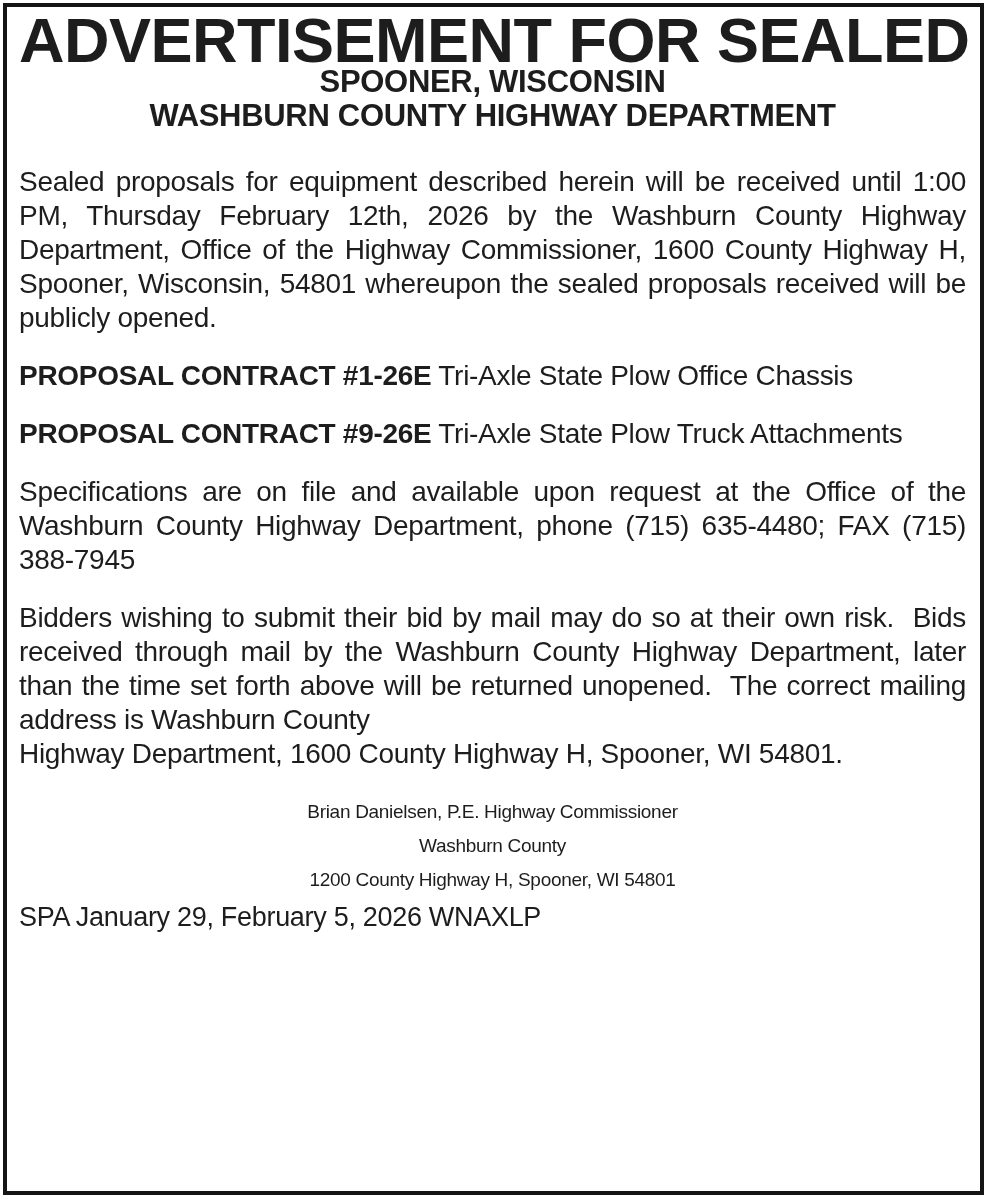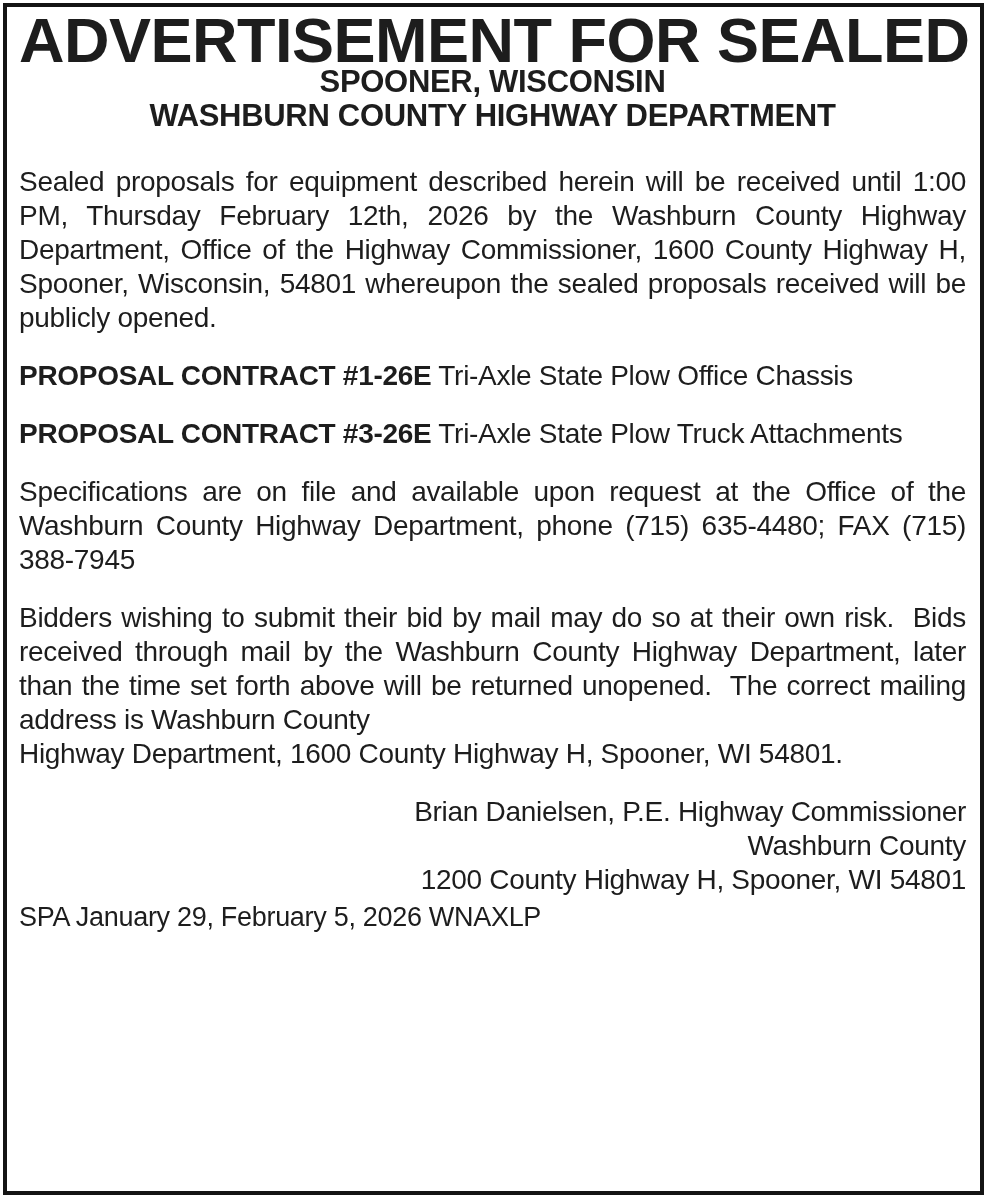--- a/index.html
+++ b/index.html
@@ -57,24 +57,24 @@
   }
   .para--prewrap {
     white-space: pre-wrap;
   }
   .para .bold-label {
     font-weight: 700;
     margin-top: 24px;
   }
   .signature-block {
     margin: 24px 0 0 0;
-    font-size: 28px;
+    font-size: 19px;
     line-height: 34px;
     letter-spacing: -0.3px;
-    text-align: right;
+    text-align: center;
   }
   .signature-line {
     margin: 0;
   }
   .publication-line {
     margin: 4px 0 0 0;
     font-size: 27px;
     line-height: 32px;
     letter-spacing: -0.3px;
     text-align: left;
@@ -89,21 +89,21 @@
     <h1 class="ad-title">ADVERTISEMENT FOR SEALED BIDS</h1>
 
     <h2 class="ad-subtitle">SPOONER, WISCONSIN</h2>
 
     <h2 class="ad-subtitle">WASHBURN COUNTY HIGHWAY DEPARTMENT</h2>
 
     <p class="para para--first">Sealed proposals for equipment described herein will be received until 1:00 PM, Thursday February 12th, 2026 by the Washburn County Highway Department, Office of the Highway Commissioner, 1600 County Highway H, Spooner, Wisconsin, 54801 whereupon the sealed proposals received will be publicly opened.</p>
 
     <p class="para"><span class="bold-label">PROPOSAL CONTRACT #1-26E</span><span> Tri-Axle State Plow Office Chassis</span></p>
 
-    <p class="para"><span class="bold-label">PROPOSAL CONTRACT #3-26E</span><span> Tri-Axle State Plow Truck Attachments</span></p>
+    <p class="para"><span class="bold-label">PROPOSAL CONTRACT #9-26E</span><span> Tri-Axle State Plow Truck Attachments</span></p>
 
     <p class="para">Specifications are on file and available upon request at the Office of the Washburn County Highway Department, phone (715) 635-4480; FAX (715) 388-7945</p>
 
     <p class="para para--prewrap">Bidders wishing to submit their bid by mail may do so at their own risk.  Bids received through mail by the Washburn County Highway Department, later than the time set forth above will be returned unopened.  The correct mailing address is Washburn County
 Highway Department, 1600 County Highway H, Spooner, WI 54801.</p>
 
 
     <div class="signature-block">
       <p class="signature-line">Brian Danielsen, P.E. Highway Commissioner</p>
       <p class="signature-line">Washburn County</p>

